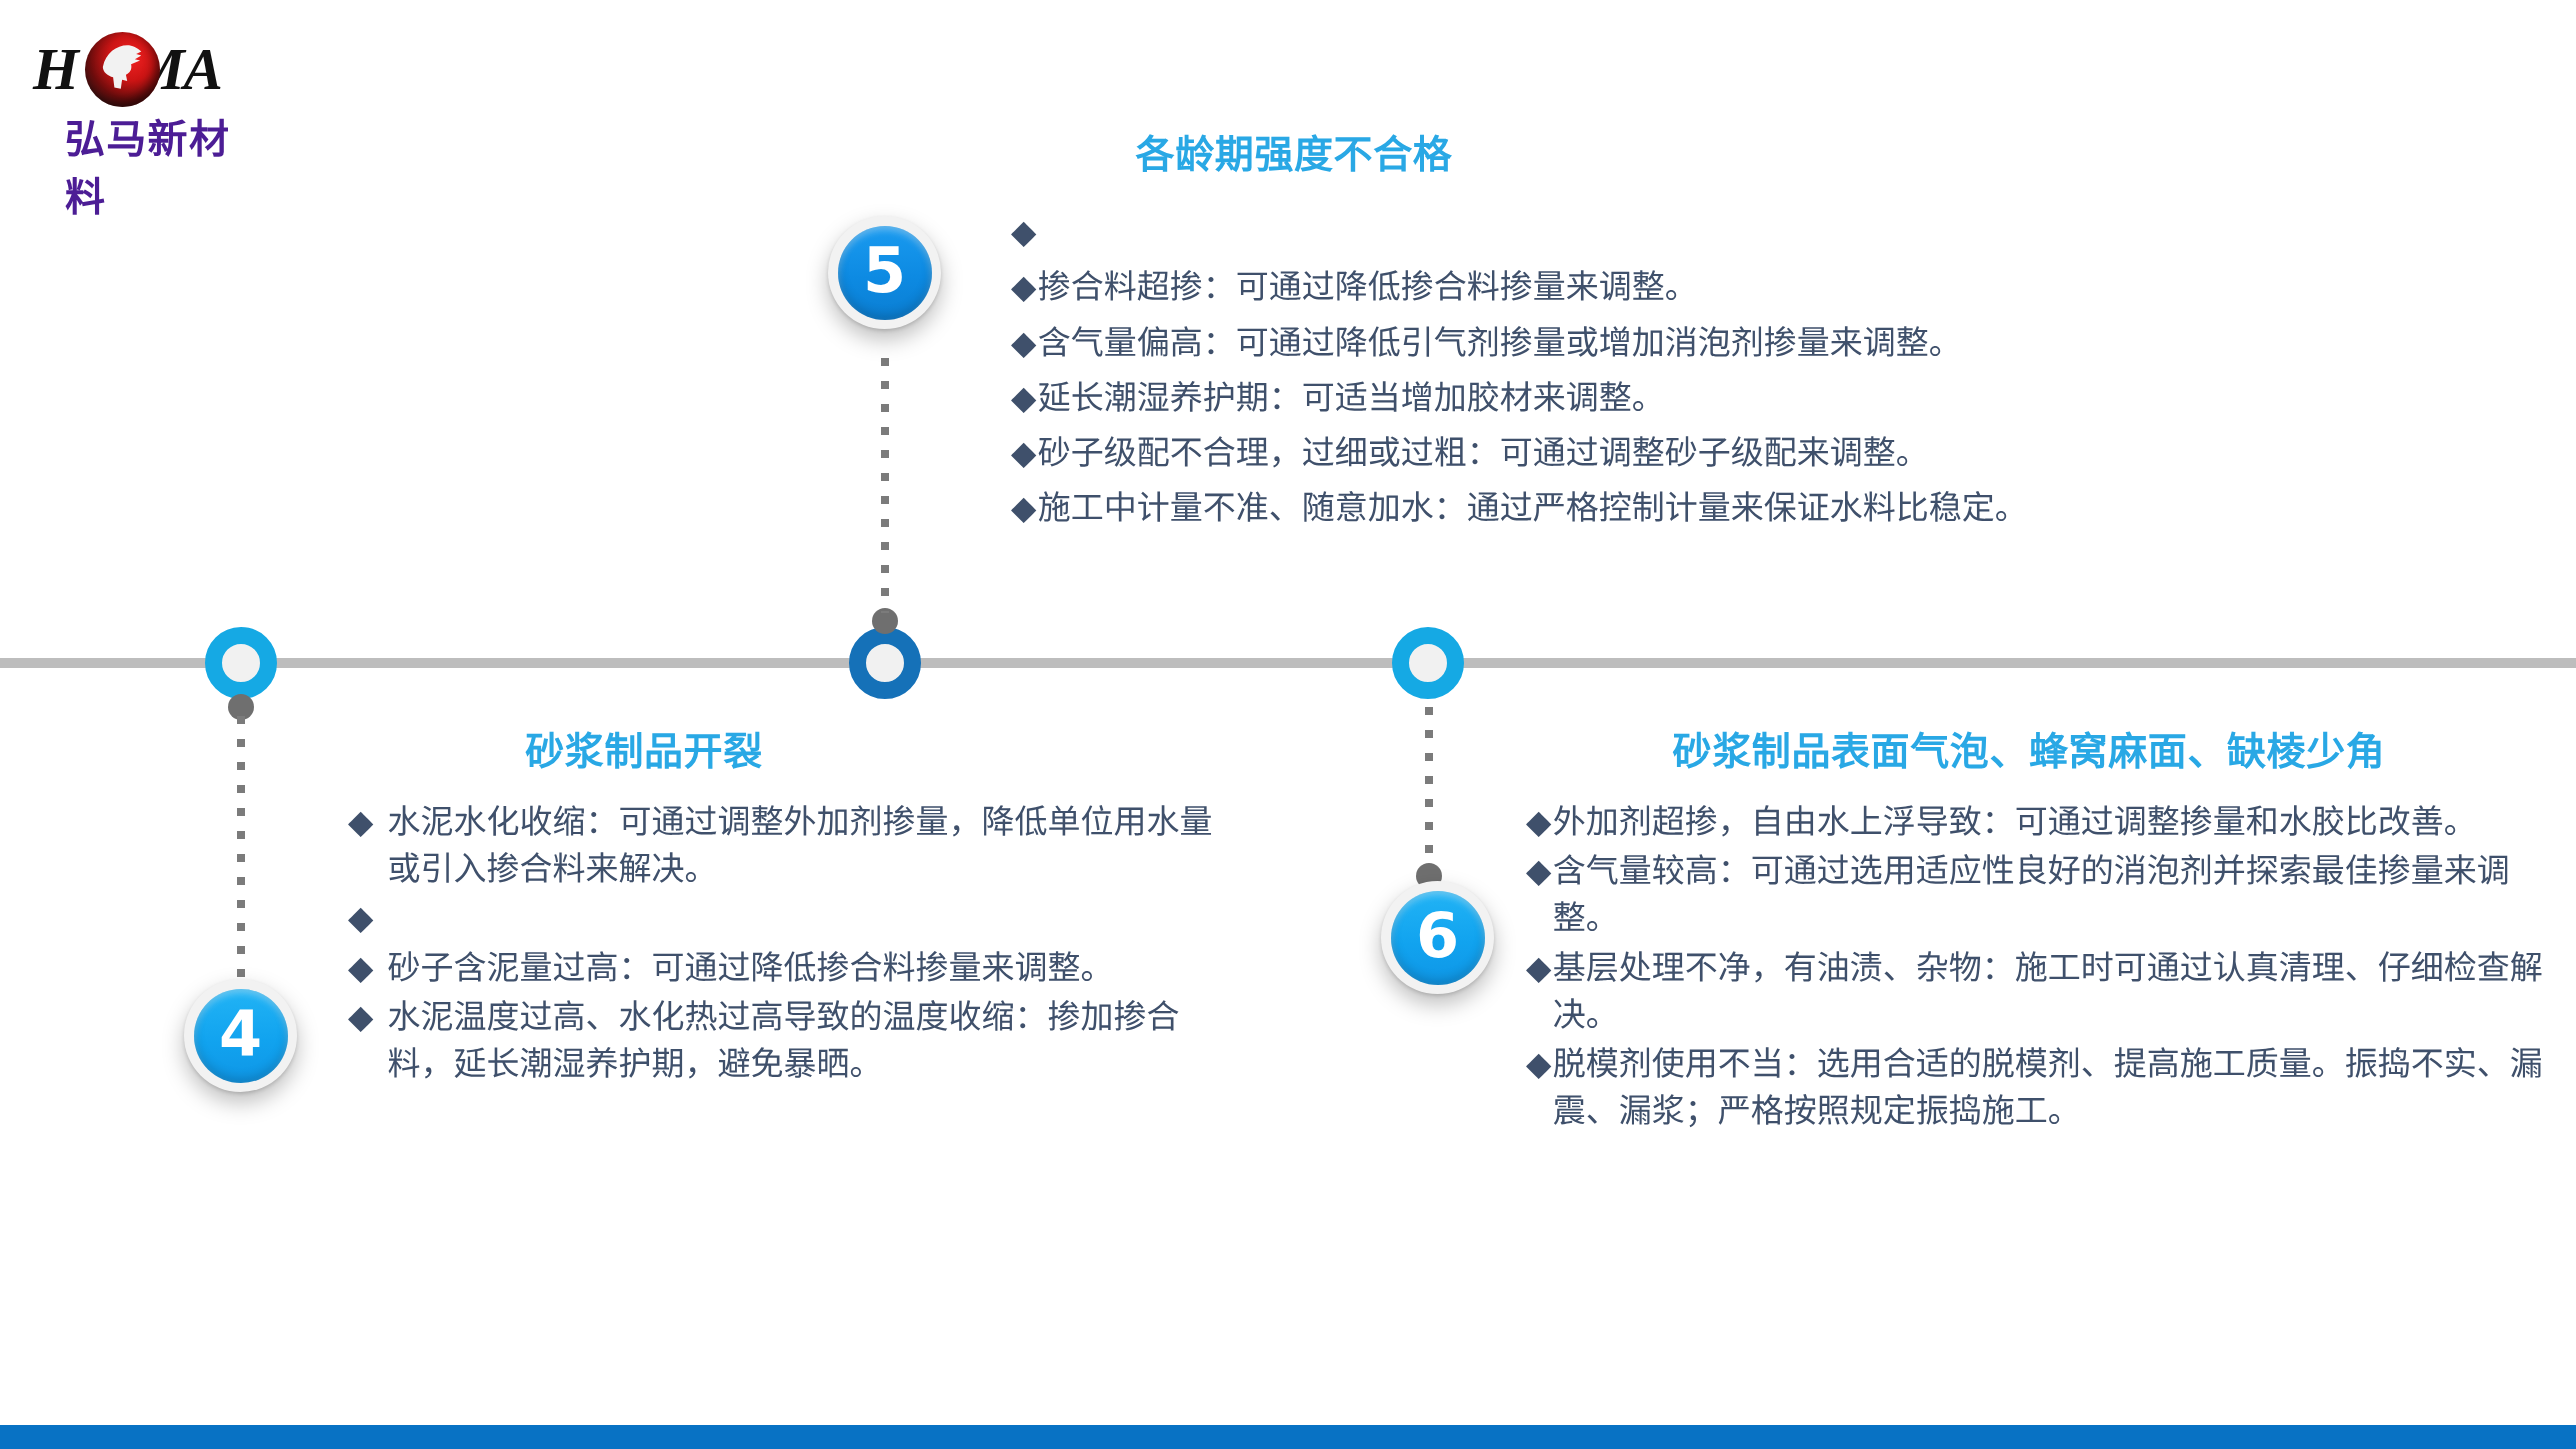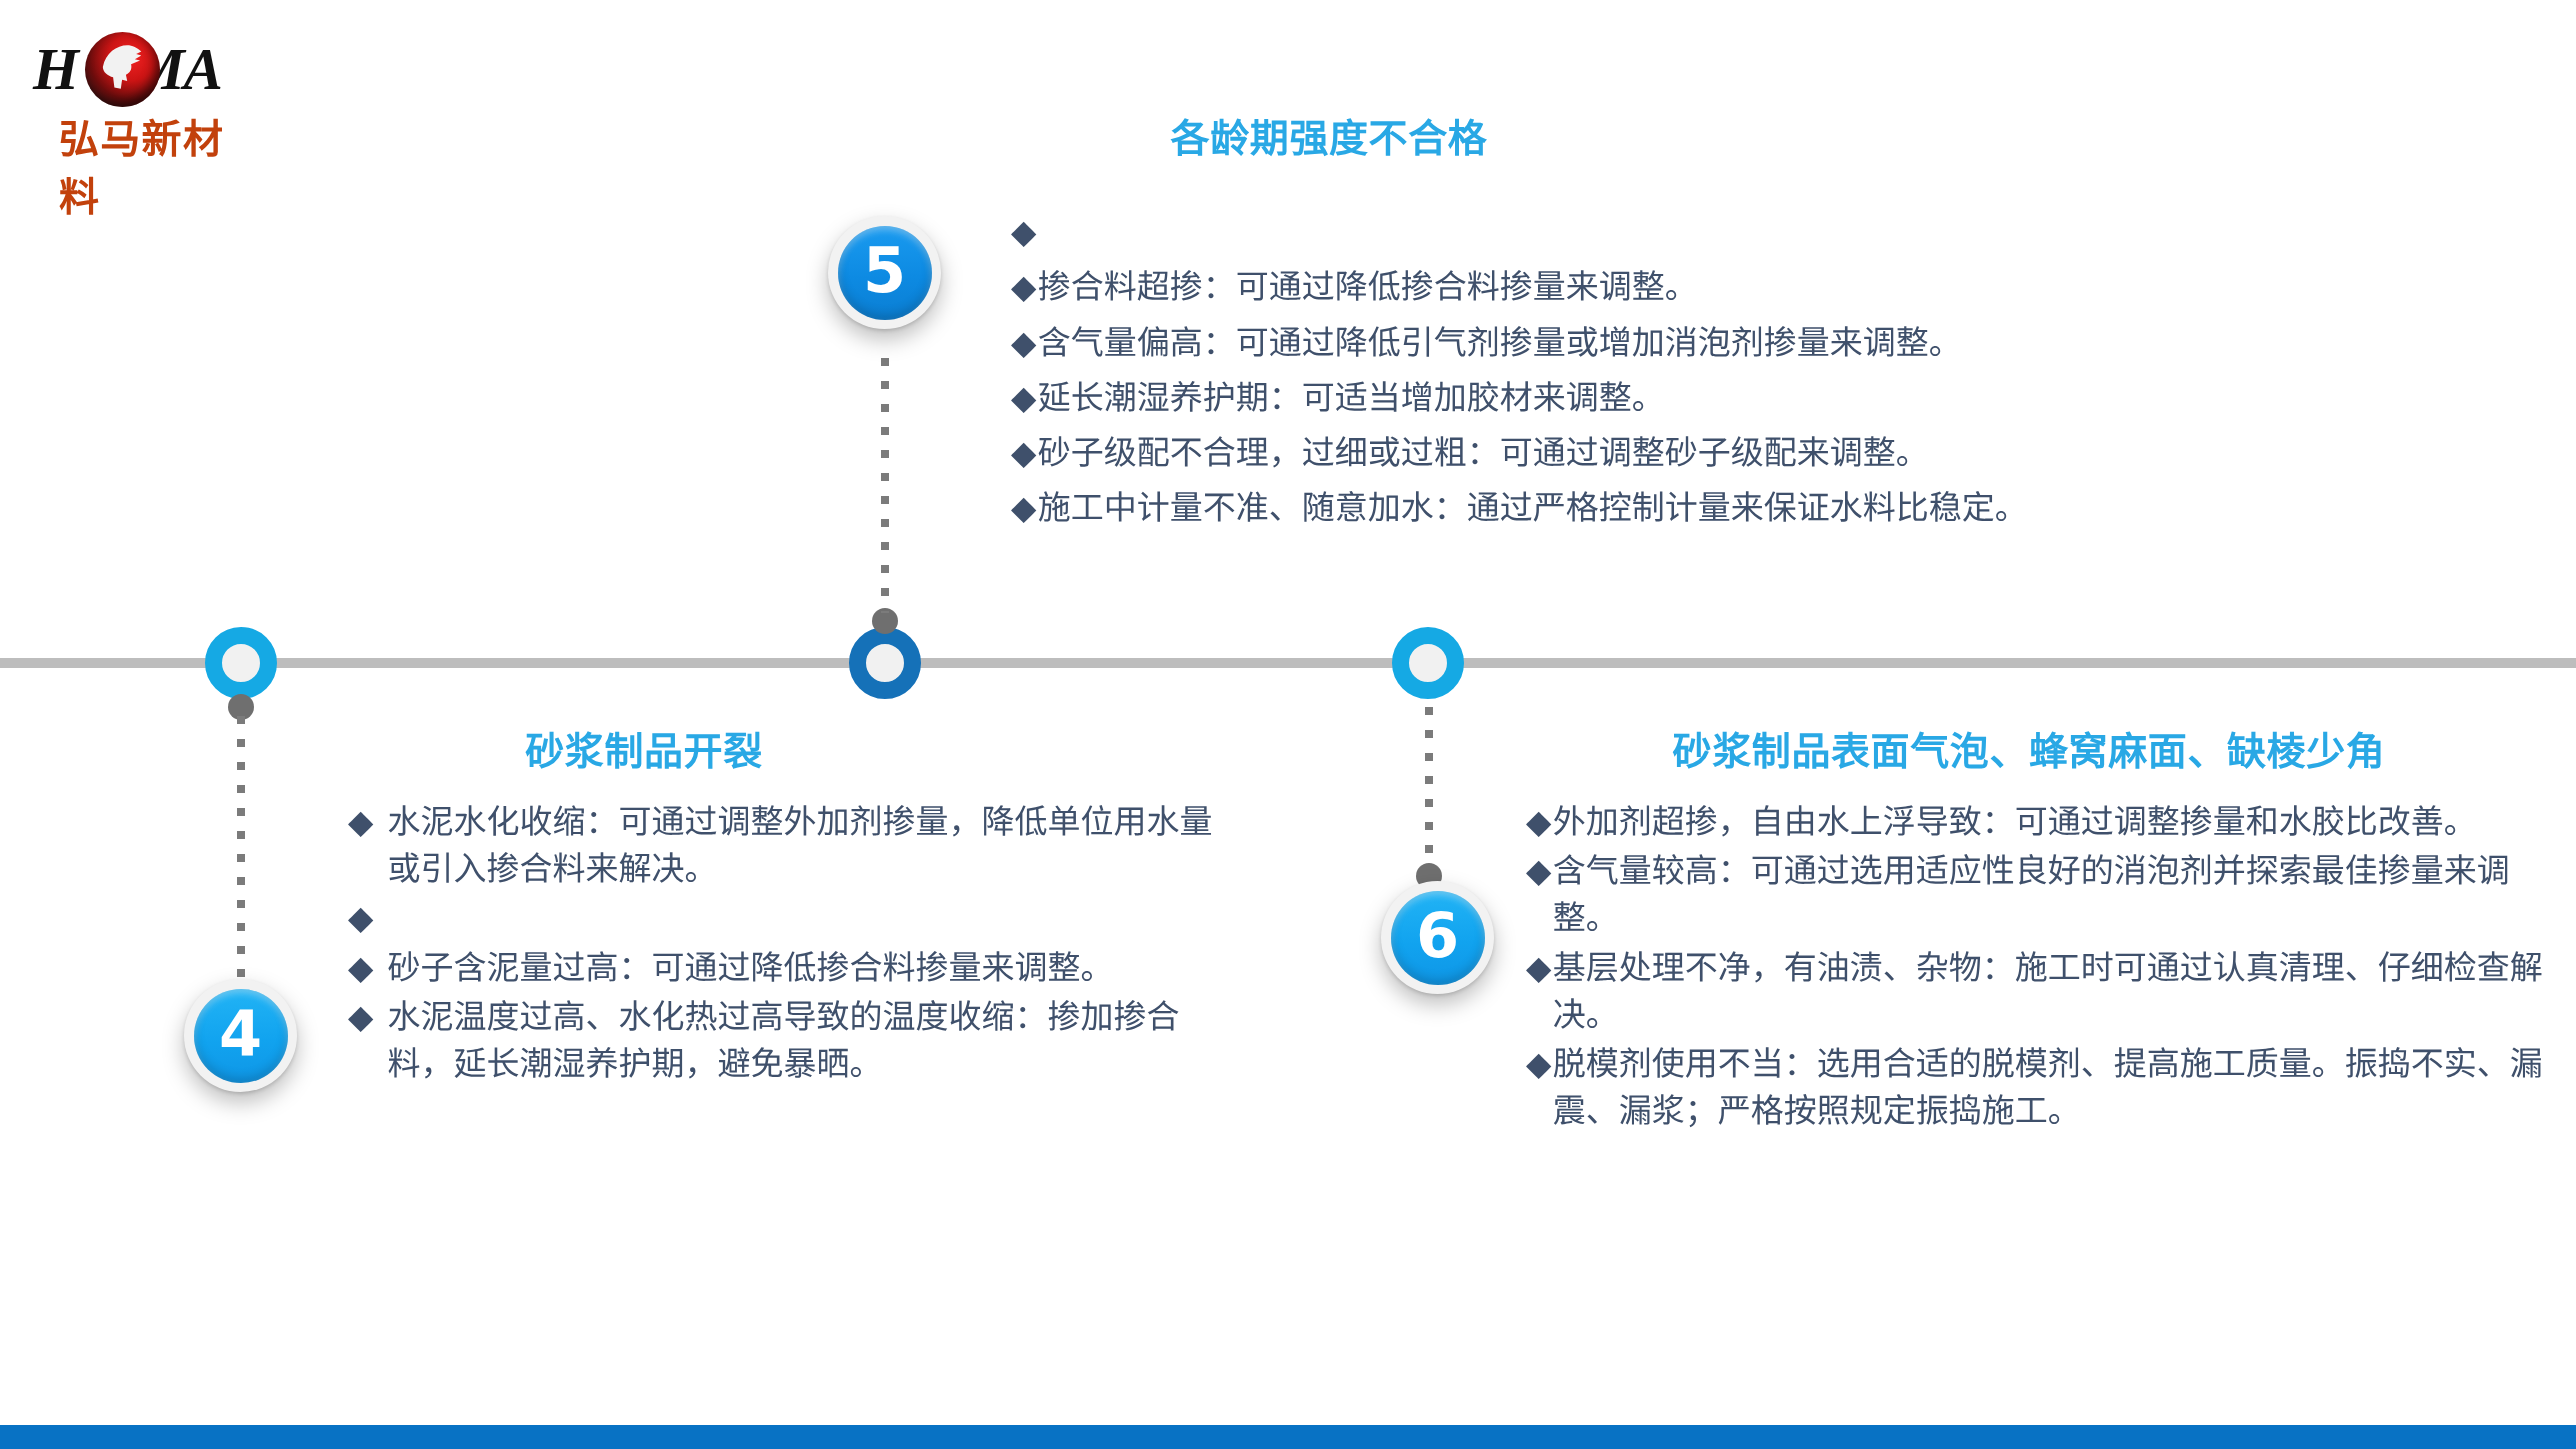--- a/index.html
+++ b/index.html
@@ -26,23 +26,23 @@
   .logo-globe{
     position:absolute;left:52px;top:1.3px;width:75px;height:75px;border-radius:50%;
     background:radial-gradient(circle at 62% 34%, #f02121 0%, #cc1414 34%, #6d0d0d 62%, #1a1a1a 100%);
     box-shadow:inset -3.9px -5.2px 10.3px rgba(0,0,0,.55);
     overflow:hidden;
   }
   .logo-horse{
     position:absolute;left:14px;top:9px;width:50px;height:57px;
   }
   .logo-cn{
-    position:absolute;left:26px;top:76px;
-    font-family:"DejaVu Sans",sans-serif;
-    font-weight:bold;font-size:40px;letter-spacing:1.3px;color:#c2410c;
+    position:absolute;left:32px;top:76px;
+    font-family:"DejaVu Sans",sans-serif;
+    font-weight:bold;font-size:40px;letter-spacing:1.3px;color:#4c1d95;
   }
 
   
   .timeline-axis{
     position:absolute;left:0;top:658px;width:2576px;height:10.3px;
     background:#bdbdbd;
   }
   .node{
     position:absolute;width:72px;height:72px;border-radius:50%;
     background:#f1f1f1;box-sizing:border-box;
@@ -97,21 +97,21 @@
     margin-bottom:3.9px;
   }
   .bullets .dia{
     flex:0 0 auto;
     color:#3f506b;
     line-height:1.42;
   }
   .bullets .txt{line-height:1.42;}
 
   
-  .sec5-title{left:1294px;top:107px;transform:translateX(-50%);margin-left:35px;}
+  .sec5-title{left:1294px;top:123px;transform:translateX(-50%);}
   .sec5{left:1011px;top:209px;width:1533px;font-size:33px;}
   .sec5 .li{margin-bottom:8.4px;}
   .sec5 .dia{margin-right:1.3px;}
 
   
   .sec4-title{left:644px;top:720px;transform:translateX(-50%);}
   .sec4{left:348px;top:799px;width:889px;font-size:33px;}
   .sec4 .li{margin-bottom:2.6px;}
   .sec4 .dia{margin-right:14px;}
 

